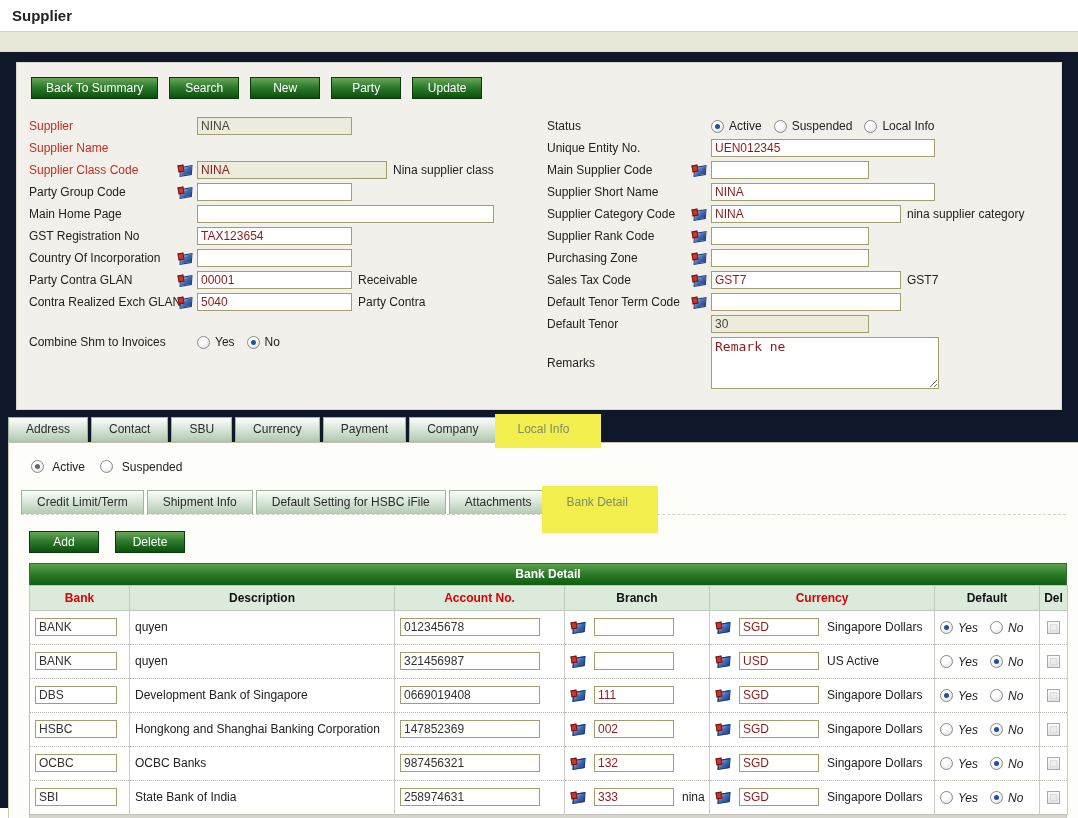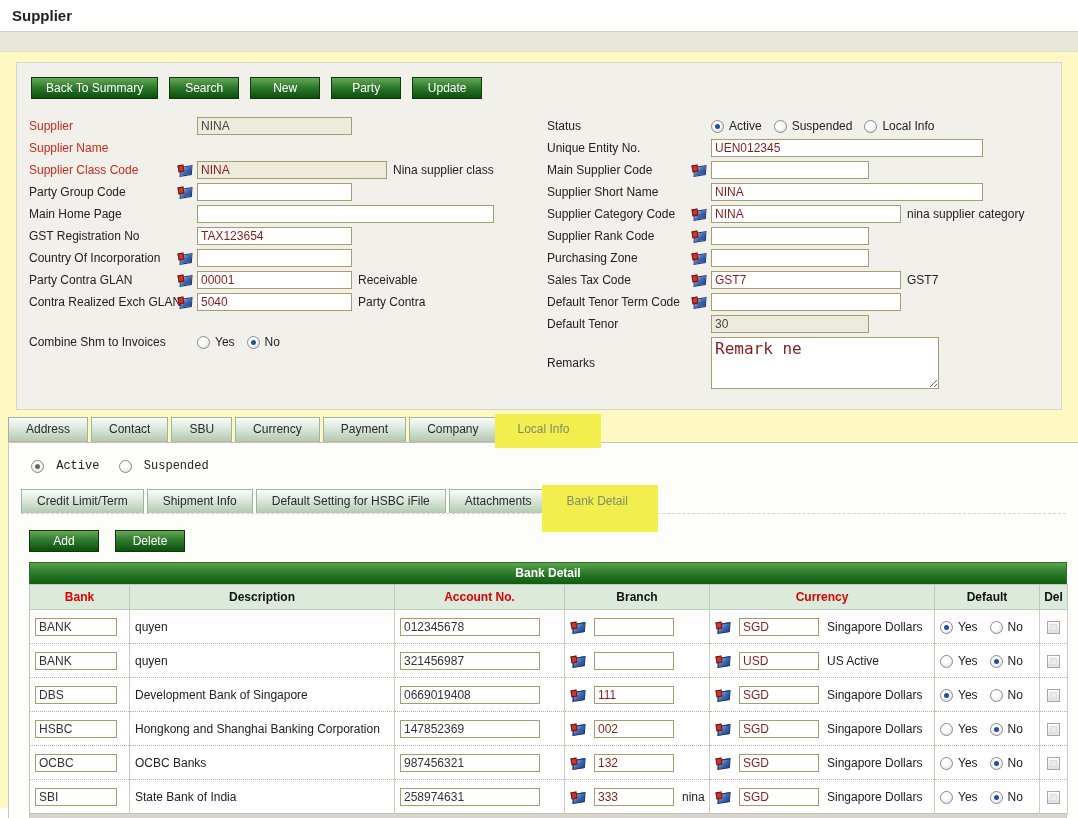--- a/index.html
+++ b/index.html
@@ -4,21 +4,21 @@
 <style>
   * { box-sizing: border-box; }
   html,body { margin:0; padding:0; }
   body {
     width:1078px; height:818px; overflow:hidden;
     background:#ffffff; color:#222;
     font-family:"Liberation Sans", sans-serif; font-size:12px;
   }
   .page-title { font-size:15px; font-weight:bold; padding:7px 0 7px 12px; background:#fff; }
   .band { height:21px; background:#e9e8d8; border-top:1px solid #d4d2c2; border-bottom:1px solid #dedccc; }
-  .content { background:#fef9c3; padding-top:10px; height:756px; }
+  .content { background:#0f172a; padding-top:10px; height:756px; }
 
   
   .panel { margin:0 16px; border:1px solid #d8d6c8; padding:12px 0 18px 8px; background:#f1f0ea; }
   .toolbar { display:flex; gap:11px; margin:2px 0 16px 6px; }
   .gbtn {
     background:linear-gradient(#6aa658,#2f7c2f 45%,#0c4f0c);
     border:1px solid #0a3a0a; color:#fff; padding:3px 14px; min-width:70px;
     font-family:"Liberation Sans",sans-serif; font-size:12px; cursor:pointer;
   }
 
@@ -30,26 +30,26 @@
   .flabel { width:152px; flex:none; padding-left:4px; }
   .fcol.rcol .flabel { width:148px; }
   .req { color:#cc2b1d; }
   .lkslot { width:20px; flex:none; display:flex; align-items:center; }
   .fin {
     height:18px; border:1px solid #a39e6e; background:#fff; color:#8b1b1b;
     font-family:"Liberation Sans",sans-serif; font-size:12px; padding:1px 3px;
   }
   .fin.ro { background:#edebdc; }
   .fin.gray { color:#46463e; }
-  .w155{width:155px} .w190{width:190px} .w228{width:272px} .w158{width:158px}
+  .w155{width:155px} .w190{width:190px} .w228{width:224px} .w158{width:158px}
   .w297{width:297px} .w365{width:365px}
   .fdesc { margin-left:6px; }
   .remarks {
     width:228px; height:52px; border:1px solid #a39e6e; background:#fff;
-    color:#8b1b1b; font-family:"DejaVu Sans Mono", monospace; font-size:16px; padding:1px 3px;
+    color:#8b1b1b; font-family:"DejaVu Sans Mono", monospace; font-size:13px; padding:1px 3px;
   }
   .gap18 { height:18px; }
 
   
   .radio {
     display:inline-block; width:13px; height:13px; border-radius:50%;
     border:1px solid #8a8a8a; background:radial-gradient(circle at 35% 30%, #fff 35%, #d8d8d8);
     vertical-align:middle; position:relative; margin:0 5px 0 0;
   }
   .radio.sel::after { content:""; position:absolute; left:3px; top:3px; width:5px; height:5px; border-radius:50%; background:#1f4f9e; }
@@ -75,21 +75,21 @@
     border-top:1px solid #c6c4b6; margin:0 0 0 8px; min-height:386px; padding-top:12px;
   }
   .subtabs { display:flex; gap:3px; margin:16px 12px 0 12px; border-bottom:1px dashed #d2d2c6; }
   .subtab {
     background:linear-gradient(#fbfdfb,#d3e2d3 55%,#b2cab2);
     border:1px solid #9fb49f; border-bottom:none;
     padding:4px 15px 5px; color:#2a2a2a; cursor:pointer; position:relative;
   }
   .subtab.active { background:transparent; border-color:#c0bc40; color:#7d8d6d; z-index:1; }
   .subtab.active::before { content:""; position:absolute; left:-10px; top:-5px; right:-15px; bottom:-19px; background:#f2ee4e; z-index:-1; }
-  .li-status { margin:4px 0 8px 22px;font-family:Liberation Mono, monospace; }
+  .li-status { margin:4px 0 8px 22px; }
   .actionbar { display:flex; gap:16px; margin:16px 0 0 20px; }
 
   
   .ttitle {
     width:1038px; margin:10px 0 0 20px;
     background:linear-gradient(#5aa24a,#2a7a2a 50%,#0f5c0f);
     border:1px solid #2e6e2e; border-bottom:none;
     color:#fff; font-weight:bold; text-align:center; padding:3px 0 4px;
   }
   table.btable { width:1038px; margin:0 0 0 20px; border-collapse:collapse; table-layout:fixed; background:#fff; border:1px solid #c0c0b8; }
@@ -101,21 +101,21 @@
   .btable td {
     border-right:1px solid #ccccc4; border-top:1px dotted #b4b4ac;
     padding:3px 5px; background:#fff; height:34px; vertical-align:middle; overflow:hidden;
   }
   .tin { height:18px; border:1px solid #a39e6e; padding:1px 3px; font-family:"Liberation Sans",sans-serif; font-size:12px; background:#fff; }
   .bank-in { width:82px; color:#333; }
   .acct-in { width:140px; color:#333; }
   .br-in { width:80px; color:#8b1b1b; }
   .cur-in { width:80px; color:#8b1b1b; }
   .cellflex { display:flex; align-items:center; gap:8px; white-space:nowrap; }
-  .c-def { white-space:nowrap; }
+  .c-def { white-space:nowrap;font-style:italic; }
   .c-del { text-align:center; }
 
   
   .lk { position:relative; width:16px; height:14px; display:inline-block; flex:none; cursor:pointer; }
   .lk::before {
     content:""; position:absolute; left:3px; top:3px; width:10px; height:8px;
     background:linear-gradient(135deg,#9dbce8,#3a66b0 55%,#24498c);
     border:1px solid #1c3a74; transform:skewX(-14deg) rotate(-10deg);
   }
   .lk::after {

